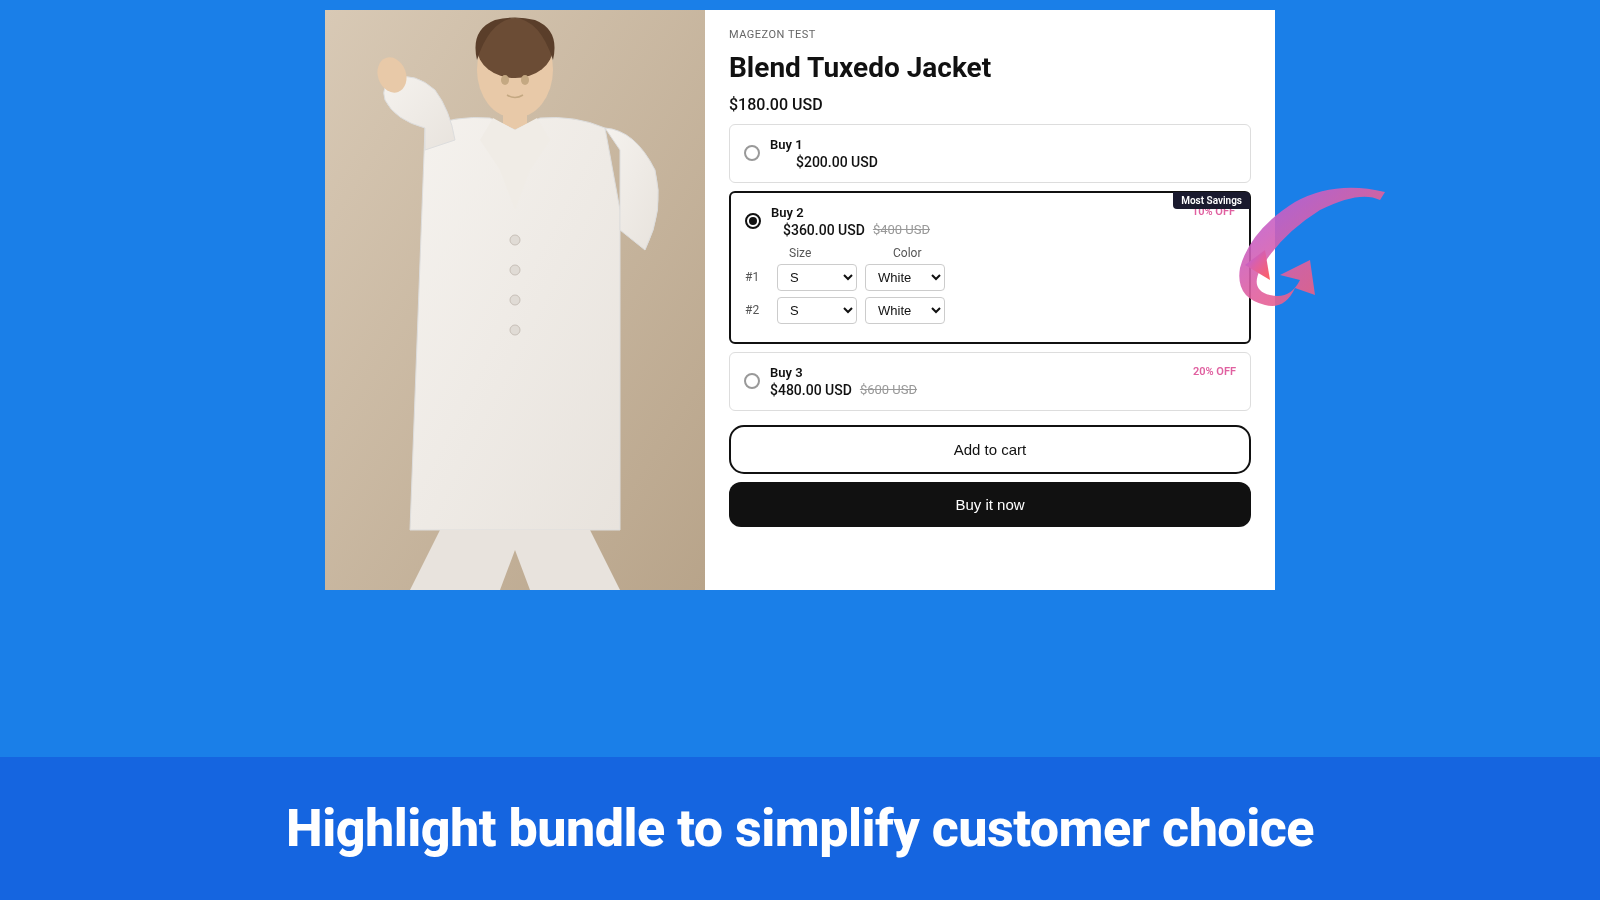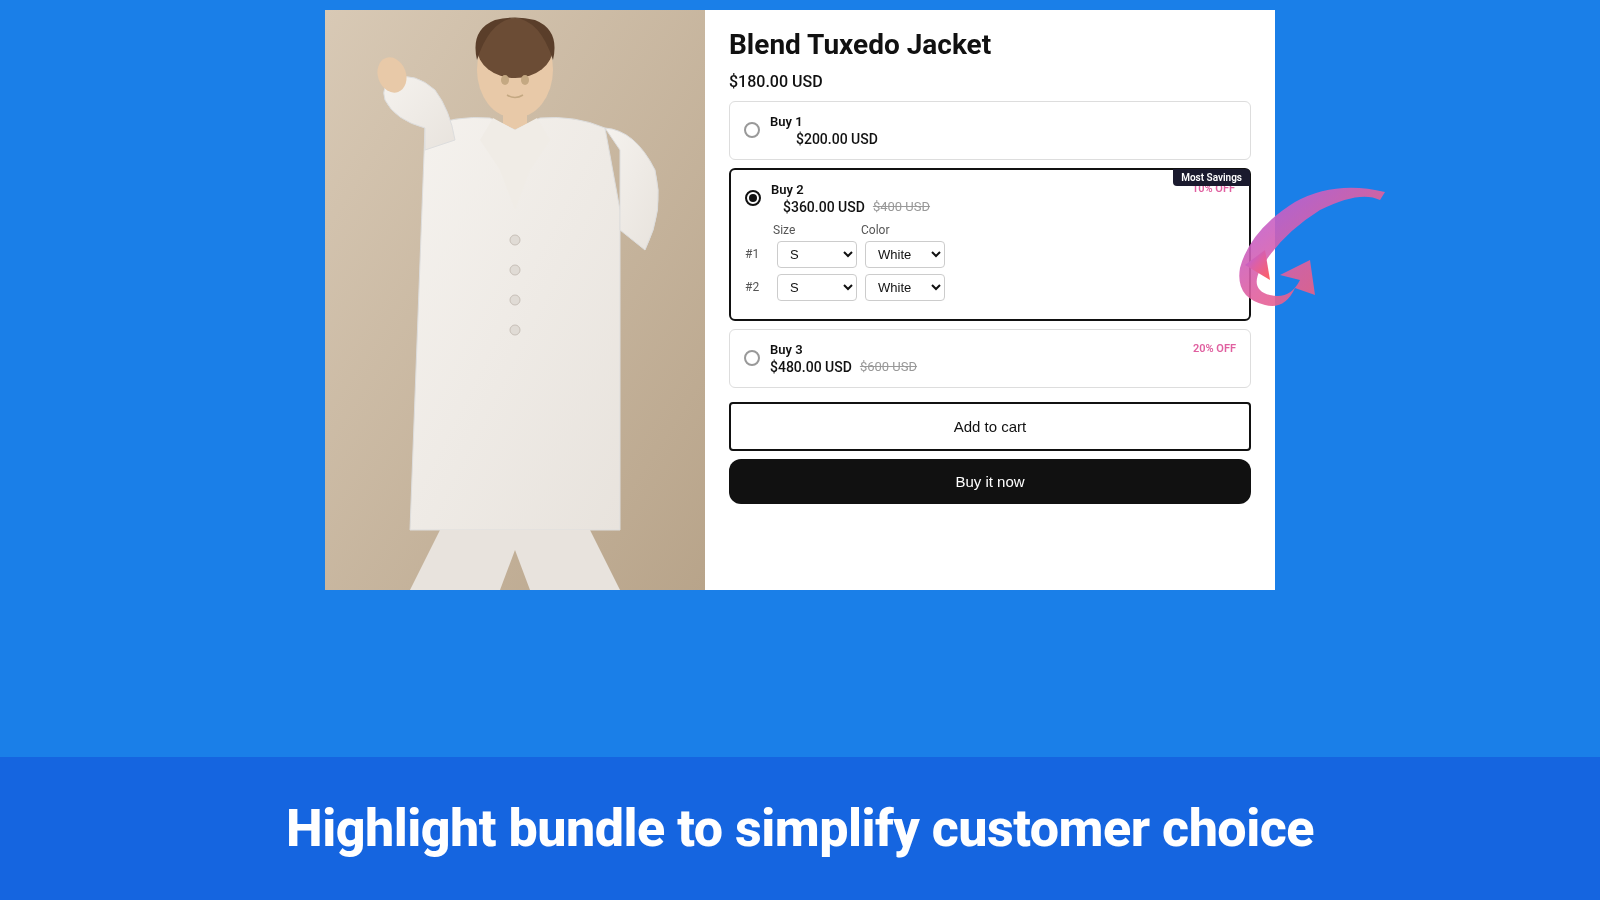--- a/index.html
+++ b/index.html
@@ -183,20 +183,21 @@
       color: #e060a0;
     }
 
     .offer-selectors {
       margin-top: 8px;
       margin-left: 0;
     }
 
     .selector-headers {
       display: flex;
+      gap: 16px;
       margin-bottom: 4px;
     }
 
     .selector-header-size {
       font-size: 12px;
       color: #555;
       width: 110px;
       margin-left: 40px;
     }
 
@@ -238,21 +239,21 @@
     }
 
     .add-to-cart-btn {
       width: 100%;
       padding: 14px;
       border: 2px solid #111;
       background: #fff;
       color: #111;
       font-size: 15px;
       font-weight: 500;
-      border-radius: 4px;
+      border-radius: 15px;
       cursor: pointer;
       text-align: center;
     }
 
     .buy-now-btn {
       width: 100%;
       padding: 14px;
       border: none;
       background: #111;
       color: #fff;
@@ -356,20 +357,21 @@
           <path d="M115 520 L85 580 L175 580 L190 540 L205 580 L295 580 L265 520Z" fill="#e8e3dd"></path>
 
           <ellipse cx="180" cy="70" rx="4" ry="5" fill="#c4a882"></ellipse>
           <ellipse cx="200" cy="70" rx="4" ry="5" fill="#c4a882"></ellipse>
           <path d="M182 85 Q190 90 198 85" stroke="#c4a882" stroke-width="1.5" fill="none"></path>
         </svg>
       </div>
     </div>
 
     <div class="product-details-side">
+      <div class="brand-label">MAGEZON TEST</div>
       <div class="product-title">Blend Tuxedo Jacket</div>
       <div class="product-price">$180.00 USD</div>
 
       <div class="offer-options">
 
         <div class="offer-option buy1">
           <div class="offer-row-inner">
             <div class="offer-left">
               <div class="radio-btn"></div>
               <div>

